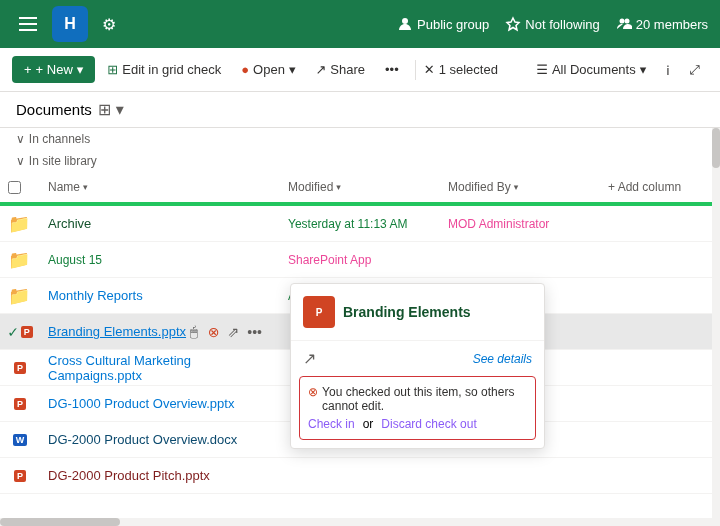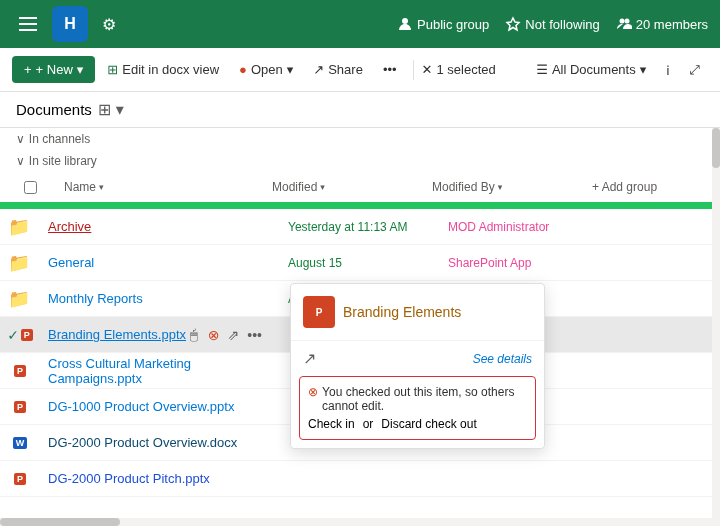--- a/index.html
+++ b/index.html
@@ -104,22 +104,22 @@
     .file-section-label {
       padding: 4px 16px;
       font-size: 12px; color: #605e5c;
       display: flex; align-items: center; gap: 4px;
       cursor: pointer;
     }
 
     .column-headers {
       display: grid;
       grid-template-columns: 40px 1fr 160px 160px 120px;
-      padding: 4px 16px;
-      border-bottom: 7px solid #22c55e;
+      padding: 4px 0;
+      border-bottom: 4px solid #22c55e;
       font-size: 12px; color: #605e5c;
     }
     .col-header { padding: 4px 8px; display: flex; align-items: center; gap: 3px; cursor: pointer; }
 
     .file-row {
       display: grid;
       grid-template-columns: 40px 1fr 160px 160px 120px;
       border-bottom: 1px solid #f3f2f1;
       align-items: center;
       min-height: 36px;
@@ -158,37 +158,37 @@
       padding: 12px;
       border-bottom: 1px solid #f3f2f1;
     }
     .popup-pptx-icon {
       width: 32px; height: 32px;
       background: #d04423;
       border-radius: 4px;
       display: flex; align-items: center; justify-content: center;
       color: white; font-size: 10px; font-weight: bold;
     }
-    .popup-file-name { font-size: 14px; font-weight: 400; color: #a16207; }
+    .popup-file-name { font-size: 14px; font-weight: 700; color: #14532d; }
     .popup-actions {
       display: flex; align-items: center; padding: 8px 12px;
       justify-content: flex-end;
     }
     .see-details-link { color: #0078d4; font-size: 12px; cursor: pointer; font-style: italic; }
 
     .checkout-warning {
       border: 1px solid #d13438;
       border-radius: 4px;
       margin: 0 8px 8px 8px;
       padding: 8px;
       font-size: 12px;
     }
     .checkout-warning-text { color: #323130; margin-bottom: 4px; display: flex; align-items: flex-start; gap: 4px; }
     .checkout-warning-links { display: flex; gap: 8px; }
-    .checkout-link { color: #000000; cursor: pointer; }
+    .checkout-link { color: #8b5cf6; cursor: pointer; }
 
     
     .scroll-track-right {
       position: absolute; right: 0; top: 0; bottom: 0; width: 8px;
       background: #f3f2f1;
     }
     .scroll-thumb-right {
       width: 8px; height: 40px;
       background: #c8c6c4; border-radius: 4px;
     }
@@ -240,21 +240,21 @@
 </div>
 
 <div class="toolbar">
   <button class="btn-new">
     <span>+</span>
     <span>+ New</span>
     <span>▾</span>
   </button>
   <button class="toolbar-btn">
     <span style="color:#217346;">⊞</span>
-    <span>Edit in docx view</span>
+    <span>Edit in grid check</span>
   </button>
   <button class="toolbar-btn">
     <span style="color:#d04423;">●</span>
     <span>Open</span>
     <span>▾</span>
   </button>
   <button class="toolbar-btn">
     <span>↗</span>
     <span>Share</span>
   </button>
@@ -308,42 +308,39 @@
     </div>
     <div class="col-header">
       <span>Modified</span>
       <span class="sort-arrow">▾</span>
     </div>
     <div class="col-header">
       <span>Modified By</span>
       <span class="sort-arrow">▾</span>
     </div>
     <div class="col-header">
-      <span>+ Add group</span>
+      <span>+ Add column</span>
     </div>
   </div>
 
   <div class="file-row">
     <div class="file-icon-cell">
       <span class="folder-icon">📁</span>
     </div>
     <div class="file-name-cell">
-      <span style="color:#b91c1c; cursor:pointer;text-decoration:underline;">Archive</span>
+      <span style="color:#14532d; cursor:pointer;">Archive</span>
     </div>
     <div class="file-date">Yesterday at 11:13 AM</div>
     <div class="file-author">MOD Administrator</div>
     <div></div>
   </div>
 
   <div class="file-row">
     <div class="file-icon-cell">
       <span class="folder-icon">📁</span>
-    </div>
-    <div class="file-name-cell">
-      <span style="color:#0078d4; cursor:pointer;">General</span>
     </div>
     <div class="file-date">August 15</div>
     <div class="file-author">SharePoint App</div>
     <div></div>
   </div>
 
   <div class="file-row">
     <div class="file-icon-cell">
       <span class="folder-icon">📁</span>
     </div>
@@ -408,21 +405,21 @@
     <div class="file-date"></div>
     <div class="file-author"></div>
     <div></div>
   </div>
 
   <div class="file-row">
     <div class="file-icon-cell">
       <span class="pptx-icon">P</span>
     </div>
     <div class="file-name-cell">
-      <span style="color:#1d4ed8; cursor:pointer;text-align:right;">DG-2000 Product Pitch.pptx</span>
+      <span style="color:#7f1d1d; cursor:pointer;text-align:right;">DG-2000 Product Pitch.pptx</span>
     </div>
     <div class="file-date"></div>
     <div class="file-author"></div>
     <div></div>
   </div>
 
   <div class="scroll-track-right">
     <div class="scroll-thumb-right"></div>
   </div>
 

